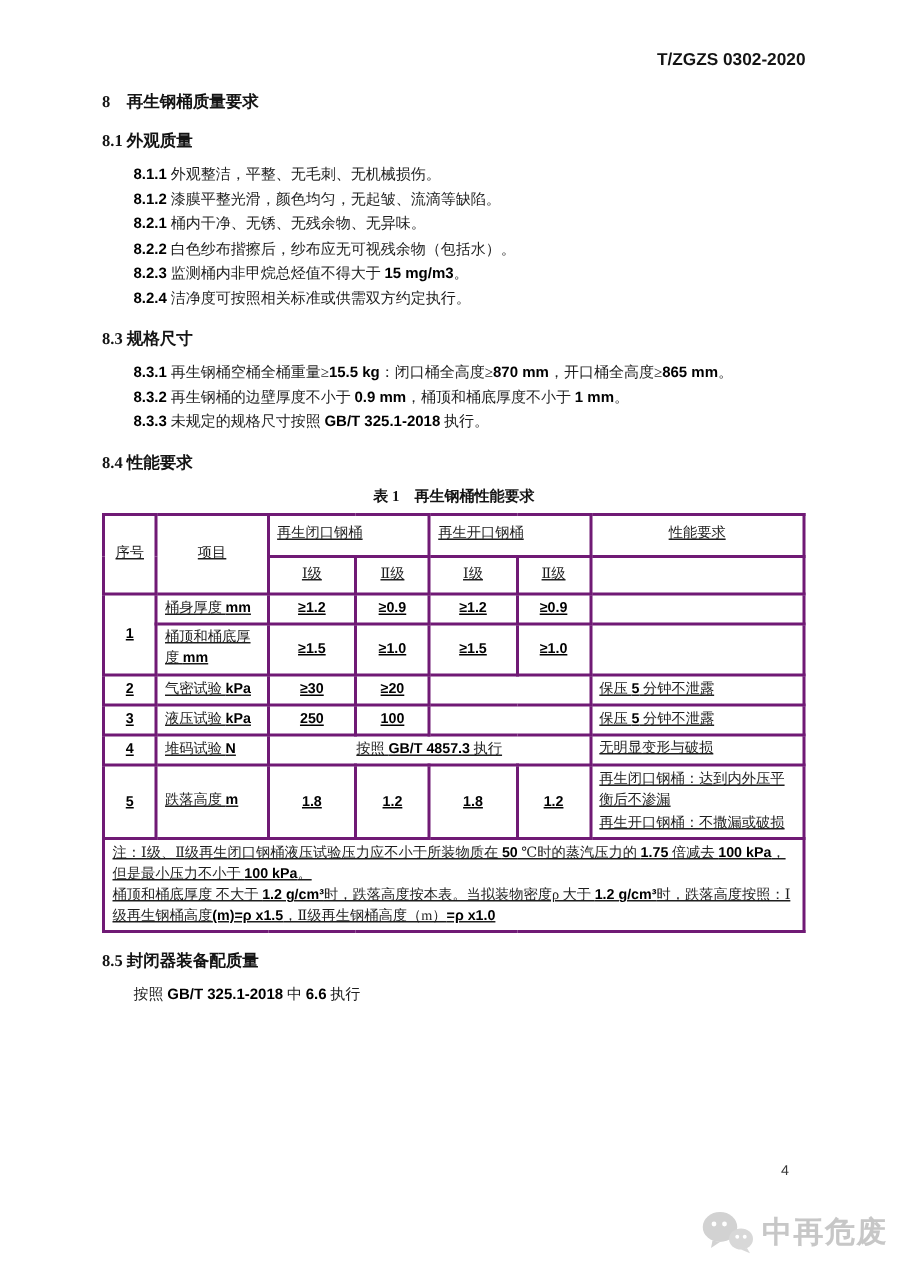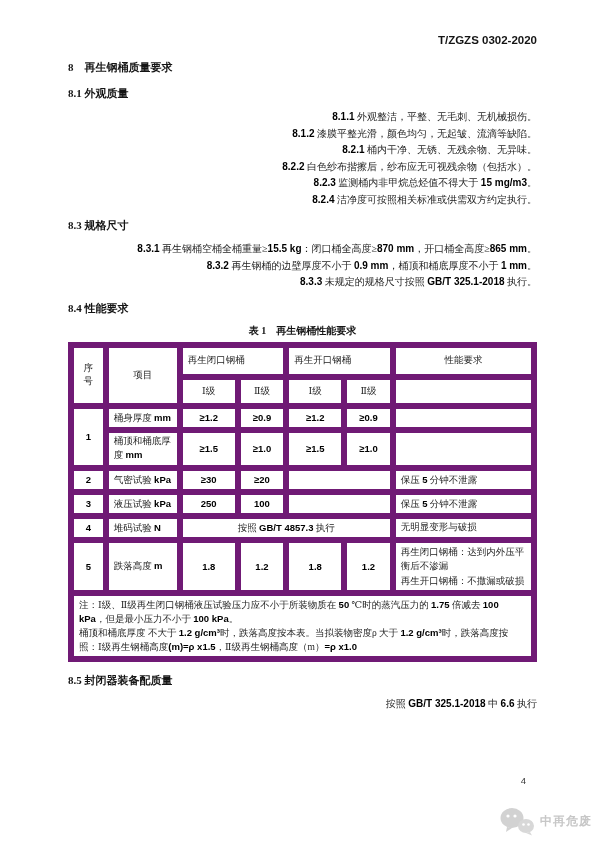--- a/index.html
+++ b/index.html
@@ -6,46 +6,46 @@
   body{
     width:600px;height:848px;background:#ffffff;position:relative;overflow:hidden;
     font-family:"Liberation Serif","DejaVu Serif",serif;color:#1e1e1e;
   }
   .page{box-sizing:border-box;width:600px;padding:34px 63px 0 68px;position:relative;}
   .doc-header{
     text-align:right;font-family:"Liberation Sans","DejaVu Sans",sans-serif;
     font-weight:bold;font-size:11.5px;color:#141414;margin-bottom:14px;
   }
   .para{margin:0;font-size:10.5px;line-height:18.5px;text-indent:21px;text-align:justify;}
-  .item{margin:1px 0;font-size:10px;line-height:15.5px;padding-left:21px;text-align:right;}
+  .item{margin:1px 0;font-size:10px;line-height:15.5px;padding-left:21px;text-align:left;}
   .h2{font-size:11px;font-weight:bold;margin:13px 0 9px;color:#141414;}
   .h3{font-size:11px;font-weight:bold;margin:11px 0 8px;color:#141414;}
   .bn{font-family:"Liberation Sans","DejaVu Sans",sans-serif;font-weight:bold;color:#000;}
   .caption{text-align:center;font-weight:bold;font-size:10px;margin:8px 0 4px;color:#141414;}
   table.perf{
     width:100%;border-collapse:collapse;table-layout:fixed;
     font-size:9.5px;color:#1e1e1e;border:2px solid #3a3a3a;
   }
-  table.perf td{border:6px solid #701a75;padding:2px 5px;line-height:13px;vertical-align:middle;}
+  table.perf td{border:2px solid #701a75;padding:2px 5px;line-height:13px;vertical-align:middle;text-decoration:underline;}
   td.c{text-align:center;}
   td.top{vertical-align:top;padding-top:5px;}
   td.bnum{font-family:"Liberation Sans","DejaVu Sans",sans-serif;font-weight:bold;text-align:center;color:#000;}
   tr.hrow1 td{height:22px;}
   tr.hrow2 td{height:19px;}
   tr.r1b td{height:28px;}
   tr.r5 td{height:38px;}
   td.notecell{padding:3px 7px;line-height:16.5px;border-radius:13px;}
   .perfline{line-height:14.5px;}
   .page-num{
     position:absolute;top:775px;right:74px;
     font-family:"Liberation Sans","DejaVu Sans",sans-serif;font-size:9.5px;color:#3a3a3a;
   }
   .watermark{
     position:absolute;top:806px;right:8px;display:flex;align-items:center;gap:5px;
-    color:#c7c7c7;font-size:12px;font-weight:bold;letter-spacing:1px;
+    color:#c7c7c7;font-size:20px;font-weight:bold;letter-spacing:1px;
   }
   .wm-icon{display:block;}
 </style>
 </head>
 <body>
 
 <div class="page">
 
   <div class="doc-header">T/ZGZS 0302-2020</div>
 

